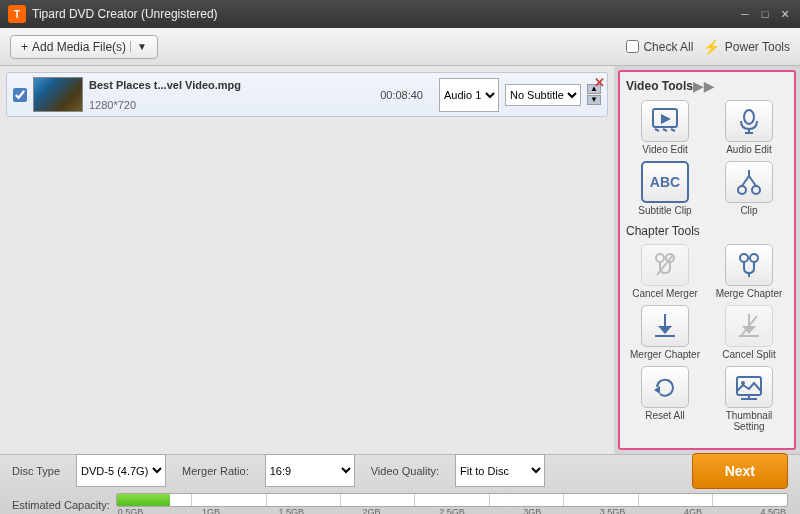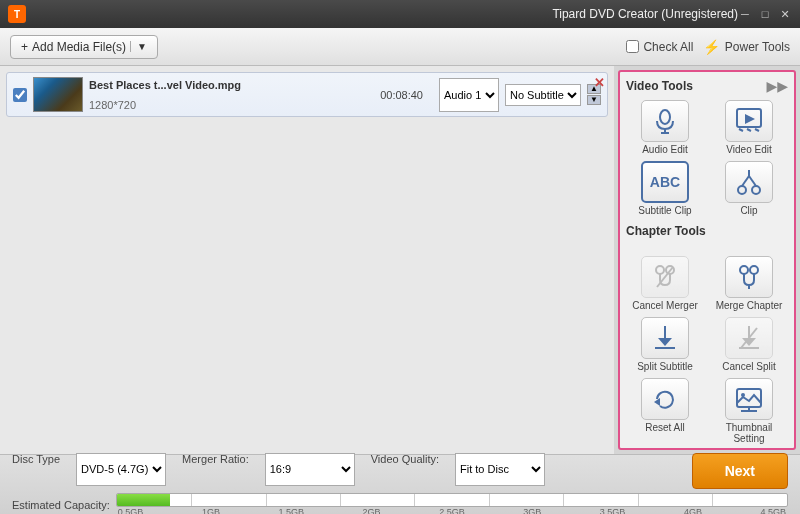--- a/index.html
+++ b/index.html
@@ -27,21 +27,20 @@
       background: #ff6600;
       border-radius: 3px;
       margin-right: 6px;
       display: flex; align-items: center; justify-content: center;
       font-size: 10px; color: #fff; font-weight: bold;
     }
     .titlebar-title {
       flex: 1;
       font-size: 12px;
       color: #eee;
-      text-align: right;
     }
     .titlebar-controls {
       display: flex;
       gap: 6px;
     }
     .titlebar-controls span {
       width: 14px; height: 14px;
       display: flex; align-items: center; justify-content: center;
       color: #ccc; font-size: 11px; cursor: pointer;
     }
@@ -156,21 +155,21 @@
     .video-tools-panel {
       width: 178px;
       background: #f0f0f0;
       border: 2px solid #e0508a;
       border-radius: 3px;
       padding: 6px;
       margin: 4px;
       flex-shrink: 0;
     }
     .panel-header {
-      display: flex; align-items: center; justify-content: space-between;
+      display: flex; align-items: center; 
       margin-bottom: 6px;
     }
     .panel-title {
       font-weight: bold; font-size: 12px; color: #333;
     }
     .panel-collapse {
       color: #888; font-size: 14px; cursor: pointer;
     }
 
     .tools-grid {
@@ -193,36 +192,37 @@
       display: flex; align-items: center; justify-content: center;
       font-size: 20px;
       color: #4a6fa5;
       cursor: pointer;
     }
     .tool-label {
       font-size: 10px; color: #444; text-align: center; margin-top: 2px;
     }
 
     .chapter-title {
-      font-weight: bold; font-size: 12px; color: #333; margin-bottom: 18px;
+      font-weight: normal; font-size: 12px; color: #333; margin-bottom: 6px;
     }
 
     
     .bottom-bar {
       height: 60px;
       background: linear-gradient(to bottom, #e0e0e0, #d0d0d0);
       border-top: 1px solid #bbb;
       display: flex;
       flex-direction: column;
       justify-content: center;
       padding: 4px 12px;
       gap: 4px;
     }
     .bottom-row1 {
       display: flex;
+      align-items: center;
       gap: 16px;
     }
     .bottom-label {
       font-size: 11px; color: #444;
     }
     .bottom-select {
       height: 33px; font-size: 11px; border: 1px solid #aaa; background: #fff;
       min-width: 90px;
     }
     .bottom-spacer { flex: 1; }
@@ -346,38 +346,38 @@
     <div class="panel-header">
       <span class="panel-title">Video Tools</span>
       <span class="panel-collapse">▶▶</span>
     </div>
 
     <div class="tools-grid">
 
       <div class="tool-item">
         <div class="tool-btn">
           <svg width="28" height="28" viewBox="0 0 28 28">
+            <rect x="2" y="2" width="24" height="18" rx="2" fill="none" stroke="#4a6fa5" stroke-width="2"></rect>
+            <polygon points="10,7 10,17 20,12" fill="#4a6fa5"></polygon>
+            <path d="M4,22 L8,24 M12,22 L16,24 M20,22 L24,24" stroke="#4a6fa5" stroke-width="2"></path>
+          </svg>
+        </div>
+        <span class="tool-label">Video Edit</span>
+      </div>
+
+      <div class="tool-item">
+        <div class="tool-btn">
+          <svg width="28" height="28" viewBox="0 0 28 28">
             <ellipse cx="14" cy="10" rx="5" ry="7" fill="none" stroke="#4a6fa5" stroke-width="2"></ellipse>
             <path d="M6,14 Q6,22 14,22 Q22,22 22,14" fill="none" stroke="#4a6fa5" stroke-width="2"></path>
             <line x1="14" y1="22" x2="14" y2="26" stroke="#4a6fa5" stroke-width="2"></line>
             <line x1="10" y1="26" x2="18" y2="26" stroke="#4a6fa5" stroke-width="2"></line>
           </svg>
         </div>
         <span class="tool-label">Audio Edit</span>
-      </div>
-
-      <div class="tool-item">
-        <div class="tool-btn">
-          <svg width="28" height="28" viewBox="0 0 28 28">
-            <rect x="2" y="2" width="24" height="18" rx="2" fill="none" stroke="#4a6fa5" stroke-width="2"></rect>
-            <polygon points="10,7 10,17 20,12" fill="#4a6fa5"></polygon>
-            <path d="M4,22 L8,24 M12,22 L16,24 M20,22 L24,24" stroke="#4a6fa5" stroke-width="2"></path>
-          </svg>
-        </div>
-        <span class="tool-label">Video Edit</span>
       </div>
 
       <div class="tool-item">
         <div class="tool-btn" style="font-size:14px; font-weight:bold; color:#4a6fa5; border:2px solid #4a6fa5;">
           <span>ABC</span>
         </div>
         <span class="tool-label">Subtitle Clip</span>
       </div>
 
       <div class="tool-item">
@@ -422,21 +422,21 @@
       </div>
 
       <div class="tool-item">
         <div class="tool-btn">
           <svg width="28" height="28" viewBox="0 0 28 28">
             <line x1="14" y1="2" x2="14" y2="18" stroke="#4a6fa5" stroke-width="2"></line>
             <polygon points="7,14 21,14 14,22" fill="#4a6fa5"></polygon>
             <line x1="4" y1="24" x2="24" y2="24" stroke="#4a6fa5" stroke-width="2"></line>
           </svg>
         </div>
-        <span class="tool-label">Split Subtitle</span>
+        <span class="tool-label">Merger Chapter</span>
       </div>
 
       <div class="tool-item">
         <div class="tool-btn disabled">
           <svg width="28" height="28" viewBox="0 0 28 28">
             <line x1="14" y1="2" x2="14" y2="18" stroke="#888" stroke-width="2"></line>
             <polygon points="7,14 21,14 14,22" fill="#888"></polygon>
             <line x1="4" y1="24" x2="24" y2="24" stroke="#888" stroke-width="2"></line>
             <line x1="22" y1="4" x2="6" y2="24" stroke="#888" stroke-width="2"></line>
           </svg>

